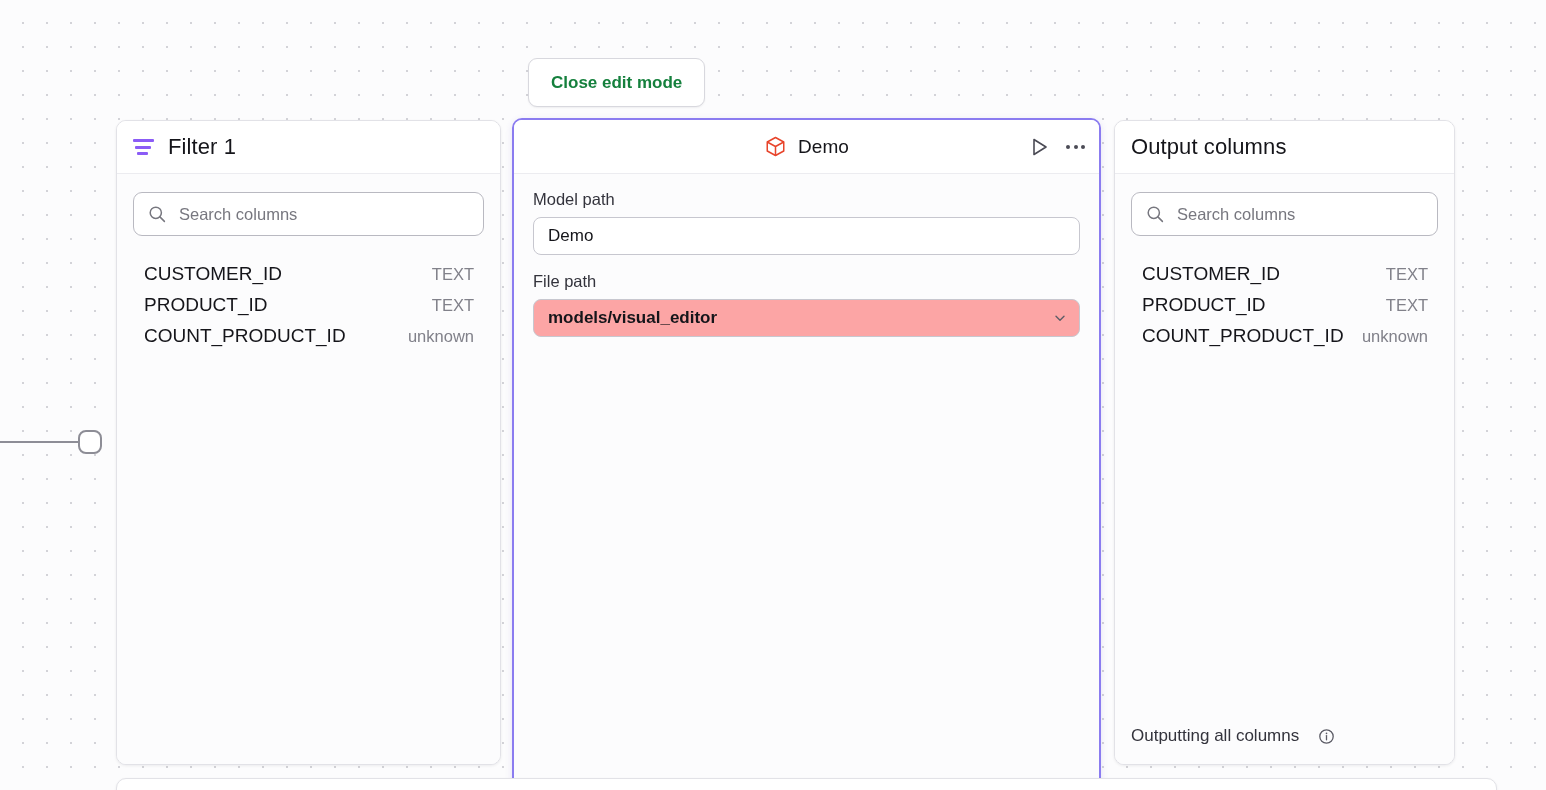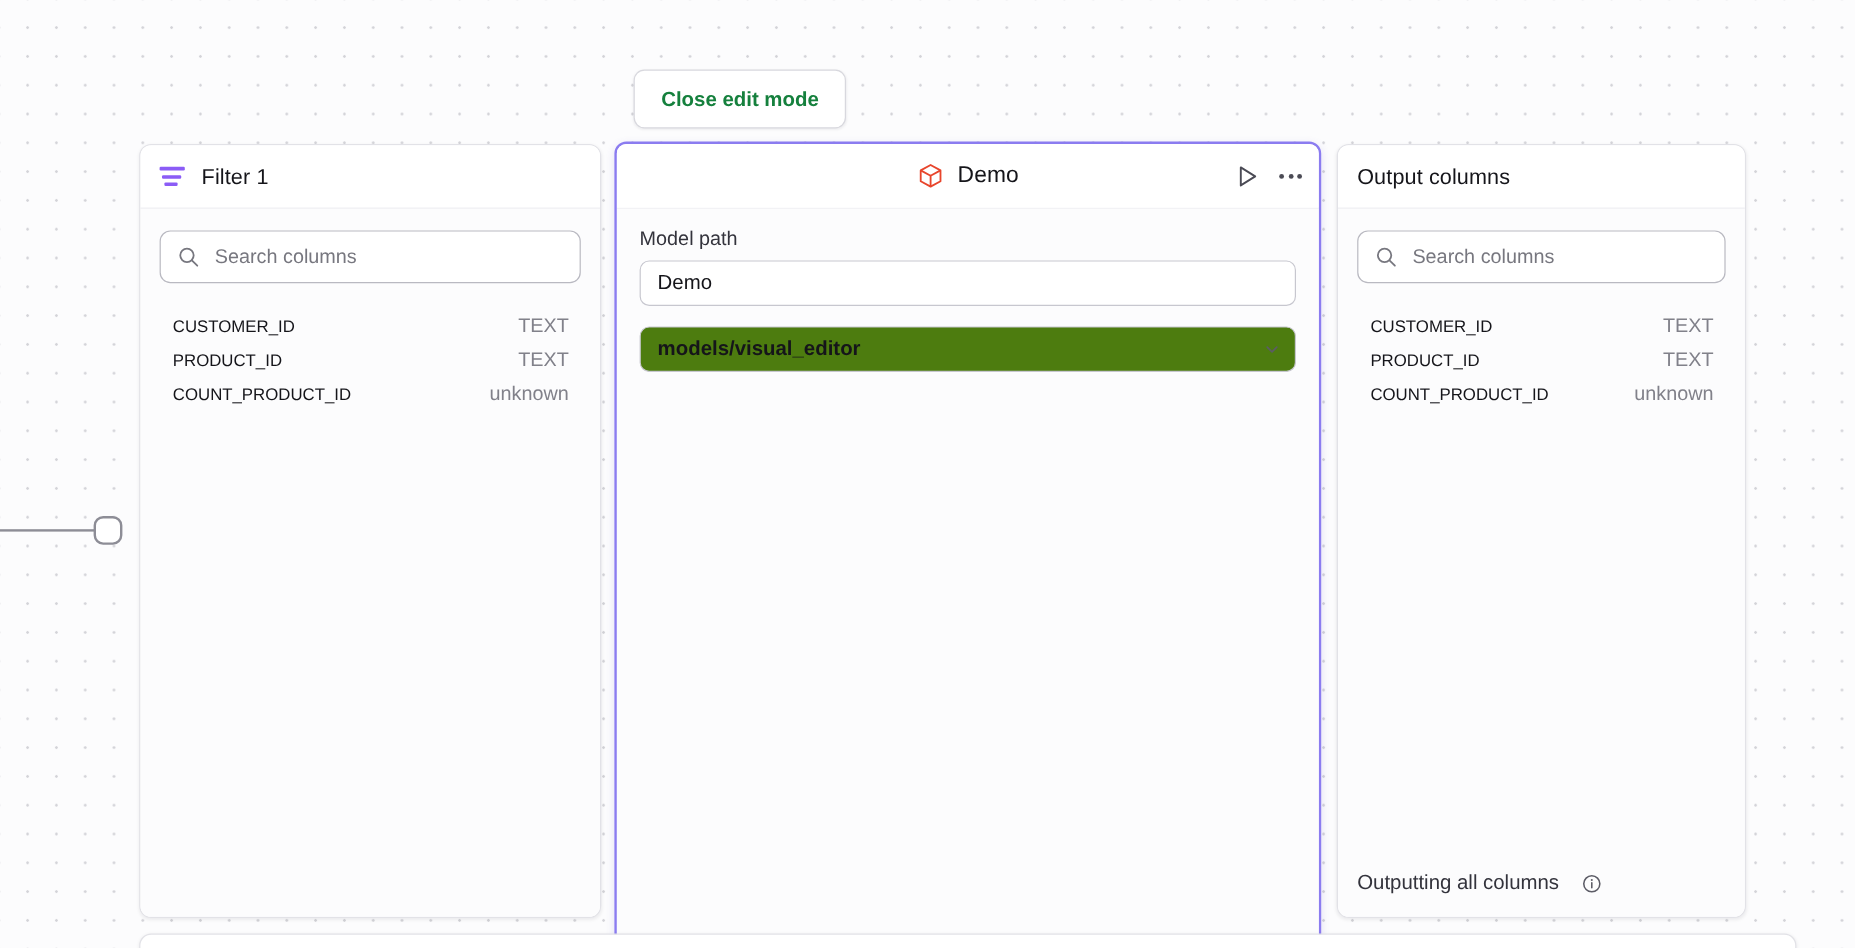--- a/index.html
+++ b/index.html
@@ -114,21 +114,21 @@
     flex: none;
     background: #ffffff;
   }
   #demo-node .node-header {
     height: 53px;
     justify-content: center;
     position: relative;
     padding: 0 14px;
   }
   .node-header-title {
-    font-size: 18px;
+    font-size: 22px;
     color: #15151a;
     letter-spacing: .1px;
   }
   #demo-node .node-header-title { font-size: 19px; }
 
   .node-divider {
     height: 1px;
     background: #ececf0;
     flex: none;
   }
@@ -221,21 +221,21 @@
   
   .col-list { display: flex; flex-direction: column; }
   .col-row {
     display: flex;
     align-items: baseline;
     justify-content: space-between;
     padding: 4.5px 10px 4.5px 11px;
     border-radius: 6px;
   }
   .col-name {
-    font-size: 14px;
+    font-size: 19px;
     color: #15151a;
     white-space: nowrap;
   }
   .col-type {
     font-size: 16.5px;
     color: #81818a;
     white-space: nowrap;
     margin-left: 14px;
   }
 
@@ -259,21 +259,21 @@
     outline: none;
   }
   .field-gap { height: 17px; }
 
   .select-wrap { position: relative; }
   .select-box {
     width: 100%;
     height: 38px;
     border: 1px solid #c7c7cf;
     border-radius: 8px;
-    background: #4d7c0f;
+    background: #fca5a5;
     padding: 0 36px 0 14px;
     display: flex;
     align-items: center;
     font-size: 17px;
     font-weight: bold;
     color: #15151a;
     cursor: pointer;
   }
   .chevron {
     position: absolute;
@@ -393,20 +393,21 @@
       </div>
     </div>
     <div class="node-divider"></div>
 
     <div class="node-body">
       <label class="field-label">Model path</label>
       <input class="text-input" type="text" value="Demo" style="">
 
       <div class="field-gap"></div>
 
+      <label class="field-label">File path</label>
       <div class="select-wrap">
         <div class="select-box">
           <span>models/visual_editor</span>
         </div>
         <svg class="chevron" viewBox="0 0 14 14" fill="none">
           <path d="M3 5.2 7 9.2l4-4" stroke="#5c5c66" stroke-width="1.4" stroke-linecap="round" stroke-linejoin="round"></path>
         </svg>
       </div>
     </div>
 

